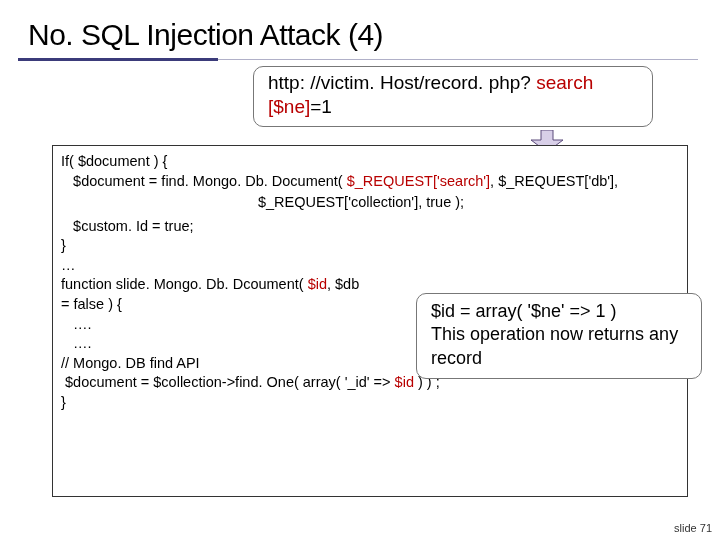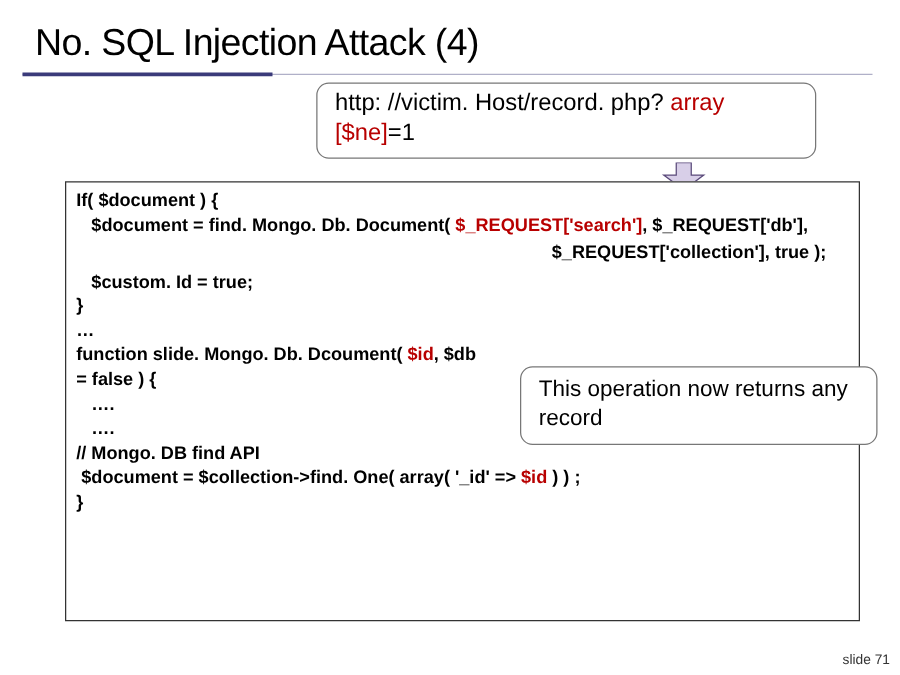--- a/index.html
+++ b/index.html
@@ -63,24 +63,24 @@
     top: 145px;
     width: 636px;
     height: 352px;
     border: 1px solid #333;
     padding: 6px 8px 6px 8px;
     font-size: 14.5px;
     line-height: 1.35;
     font-family: Tahoma, Verdana, sans-serif;
     background: #fff;
   }
-  .code-box .line { white-space: pre-wrap; font-weight: bold; }
+  .code-box .line { white-space: pre-wrap; }
   .req-hl { color: #b80000; }
   .id-hl { color: #b80000; }
-  .right-line { text-align: right; padding-right: 18px; margin-top: 2px; }
+  .right-line { text-align: center; padding-right: 18px; margin-top: 2px; }
   .gap { height: 4px; }
   .explain-callout {
     position: absolute;
     left: 416px;
     top: 293px;
     width: 286px;
     border: 1px solid #777;
     border-radius: 10px;
     padding: 6px 12px 8px 14px;
     font-size: 18px;
@@ -99,21 +99,21 @@
 </head>
 <body>
 
 <div class="title">No. SQL Injection Attack (4)</div>
 <div class="title-underline">
   <div class="thin"></div>
   <div class="thick"></div>
 </div>
 
 <div class="url-callout">
-  <span>http: //victim. Host/record. php? </span><span class="url-search">array</span><br>
+  <span>http: //victim. Host/record. php? </span><span class="url-search">search</span><br>
   <span class="url-ne">[$ne]</span><span>=1</span>
 </div>
 
 <svg class="arrow-url" viewBox="0 0 40 22">
   <path d="M14,0 L26,0 L26,10 L36,10 L20,22 L4,10 L14,10 Z" fill="#d8cfe8" stroke="#5a4a7a" stroke-width="1"></path>
 </svg>
 
 <div class="code-box">
   <div class="line">If( $document ) {</div>
   <div class="line"><span>   $document = find. Mongo. Db. Document( </span><span class="req-hl">$_REQUEST['search']</span><span>, $_REQUEST['db'],</span></div>
@@ -125,16 +125,17 @@
   <div class="line"><span>function slide. Mongo. Db. Dcoument( </span><span class="id-hl">$id</span><span>, $db</span></div>
   <div class="line">= false ) {</div>
   <div class="line">   ….</div>
   <div class="line">   ….</div>
   <div class="line">// Mongo. DB find API</div>
   <div class="line"><span> $document = $collection-&gt;find. One( array( '_id' =&gt; </span><span class="id-hl">$id</span><span> ) ) ;</span></div>
   <div class="line">}</div>
 </div>
 
 <div class="explain-callout">
+  <div>$id = array( '$ne' =&gt; 1 )</div>
   <div>This operation now returns any record</div>
 </div>
 
 <div class="slide-num">slide 71</div>
 
 </body></html>

